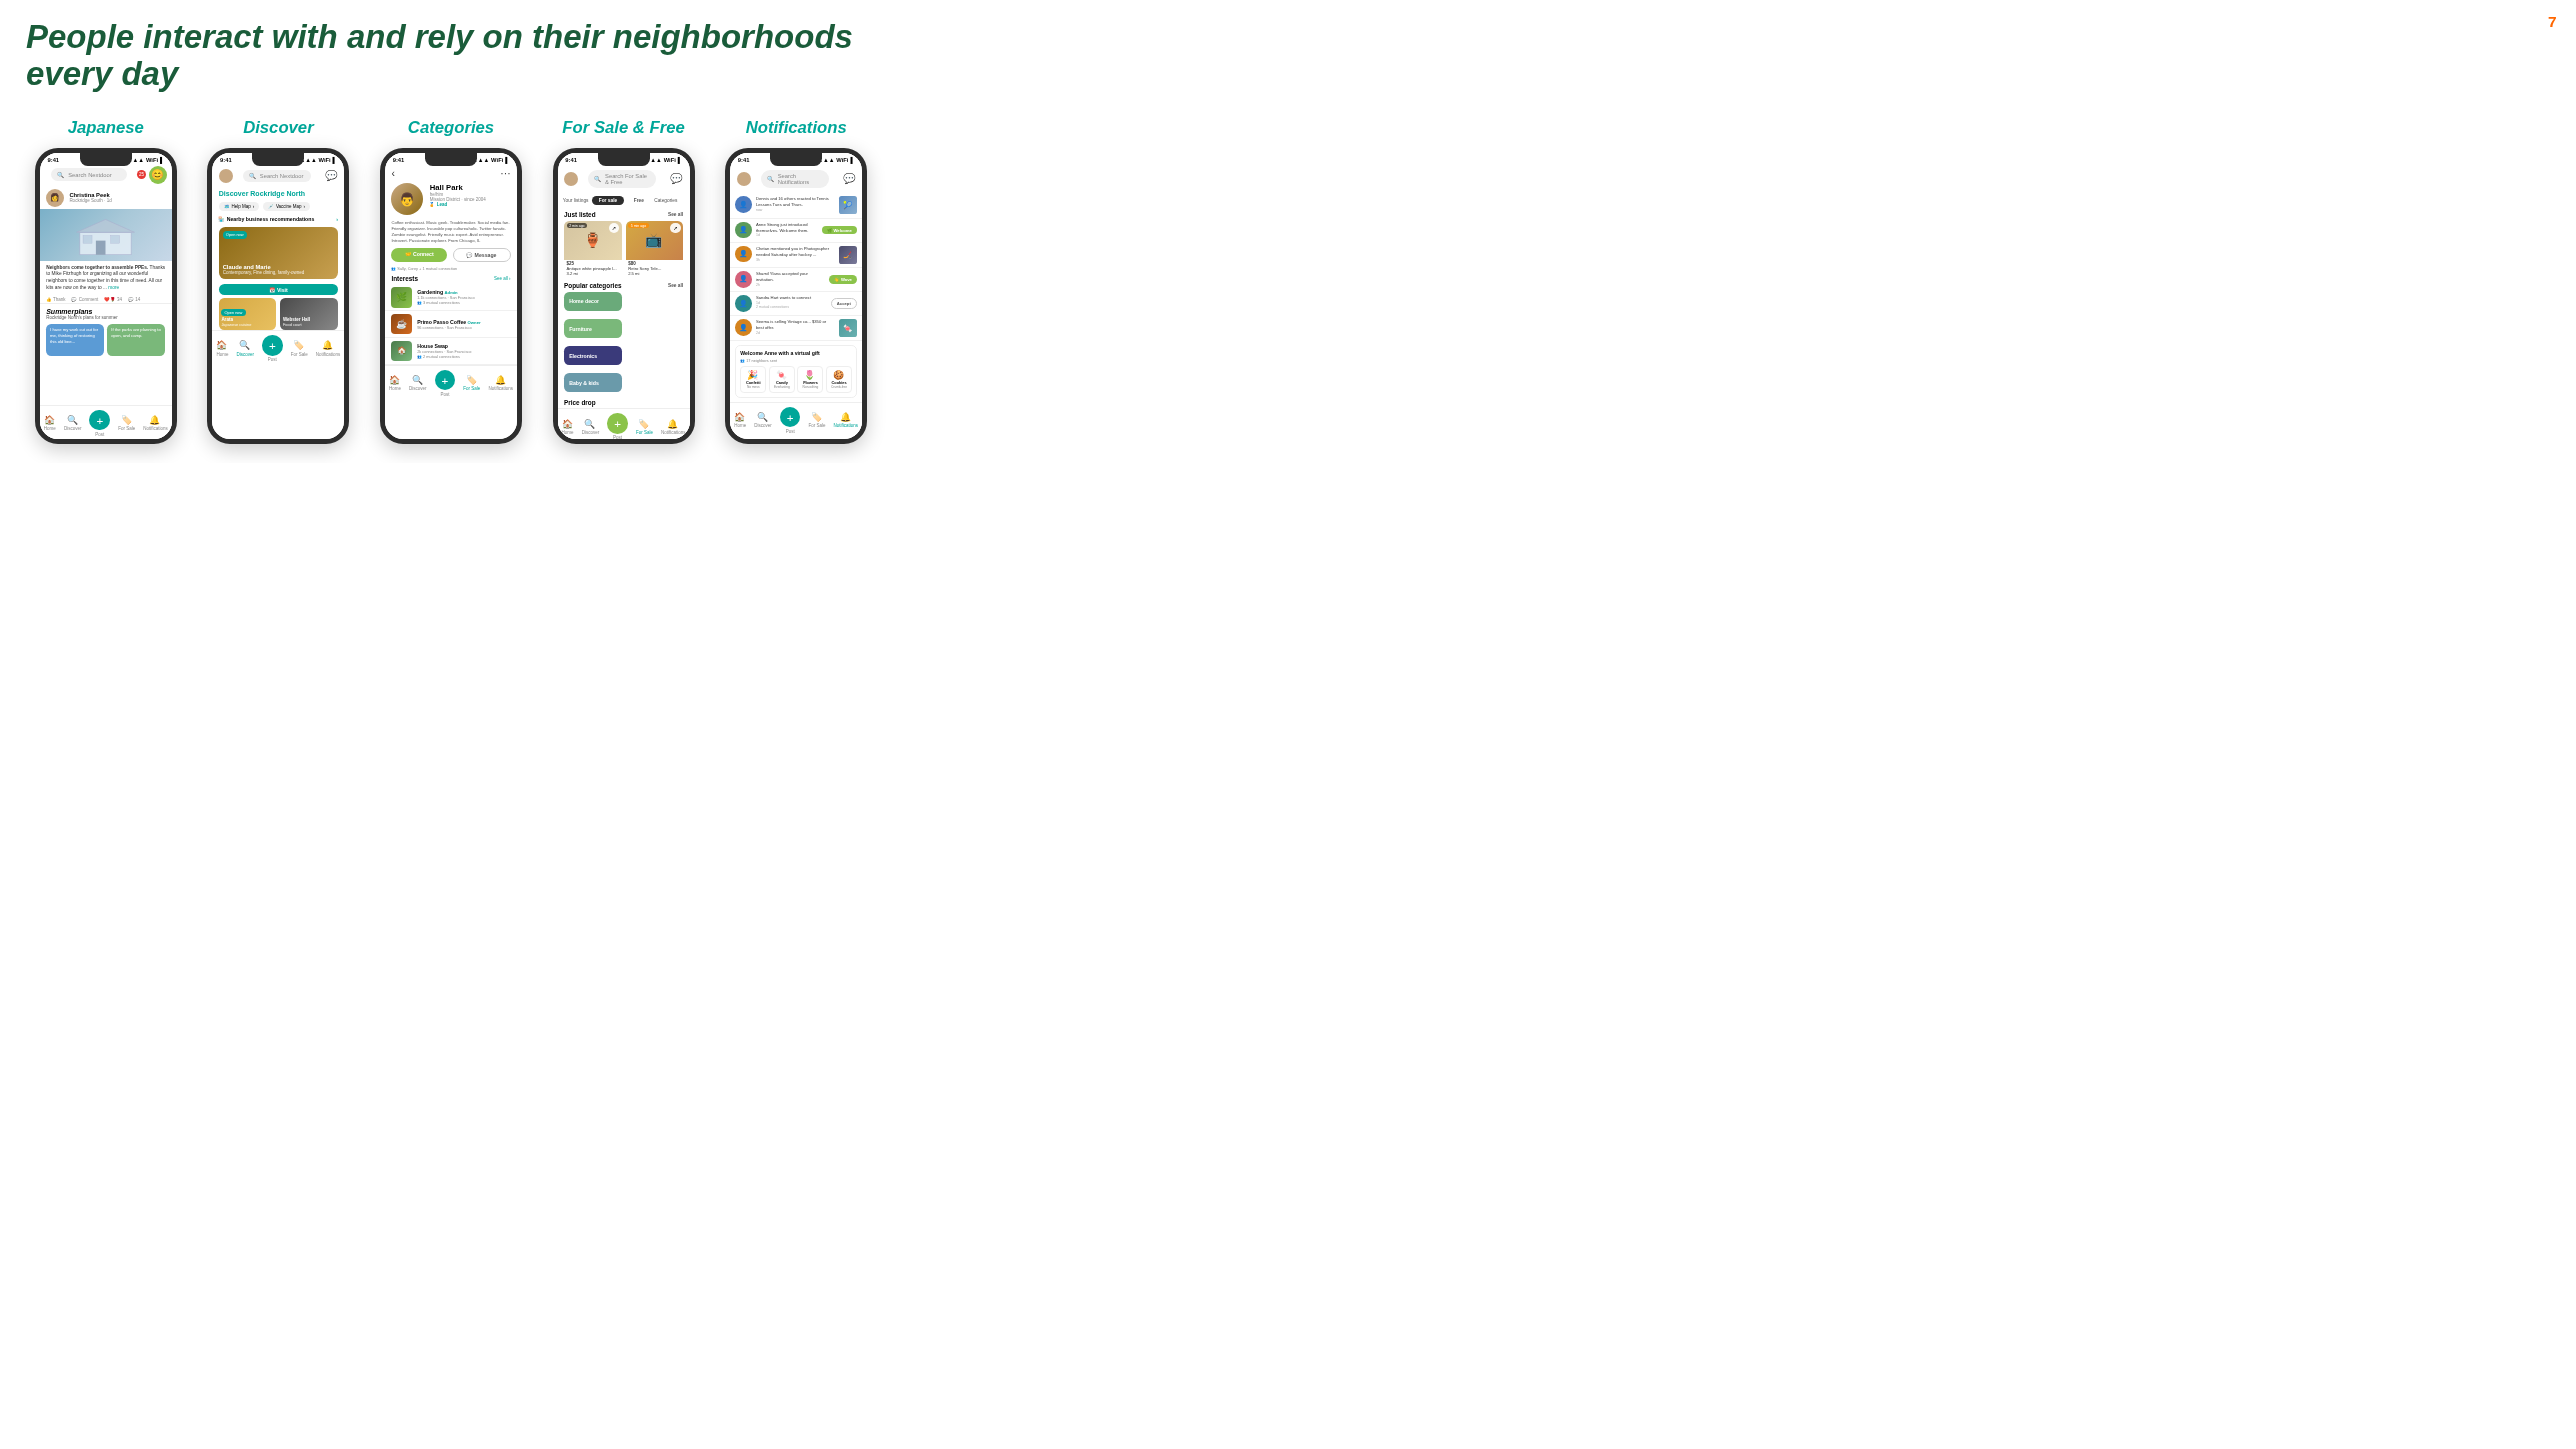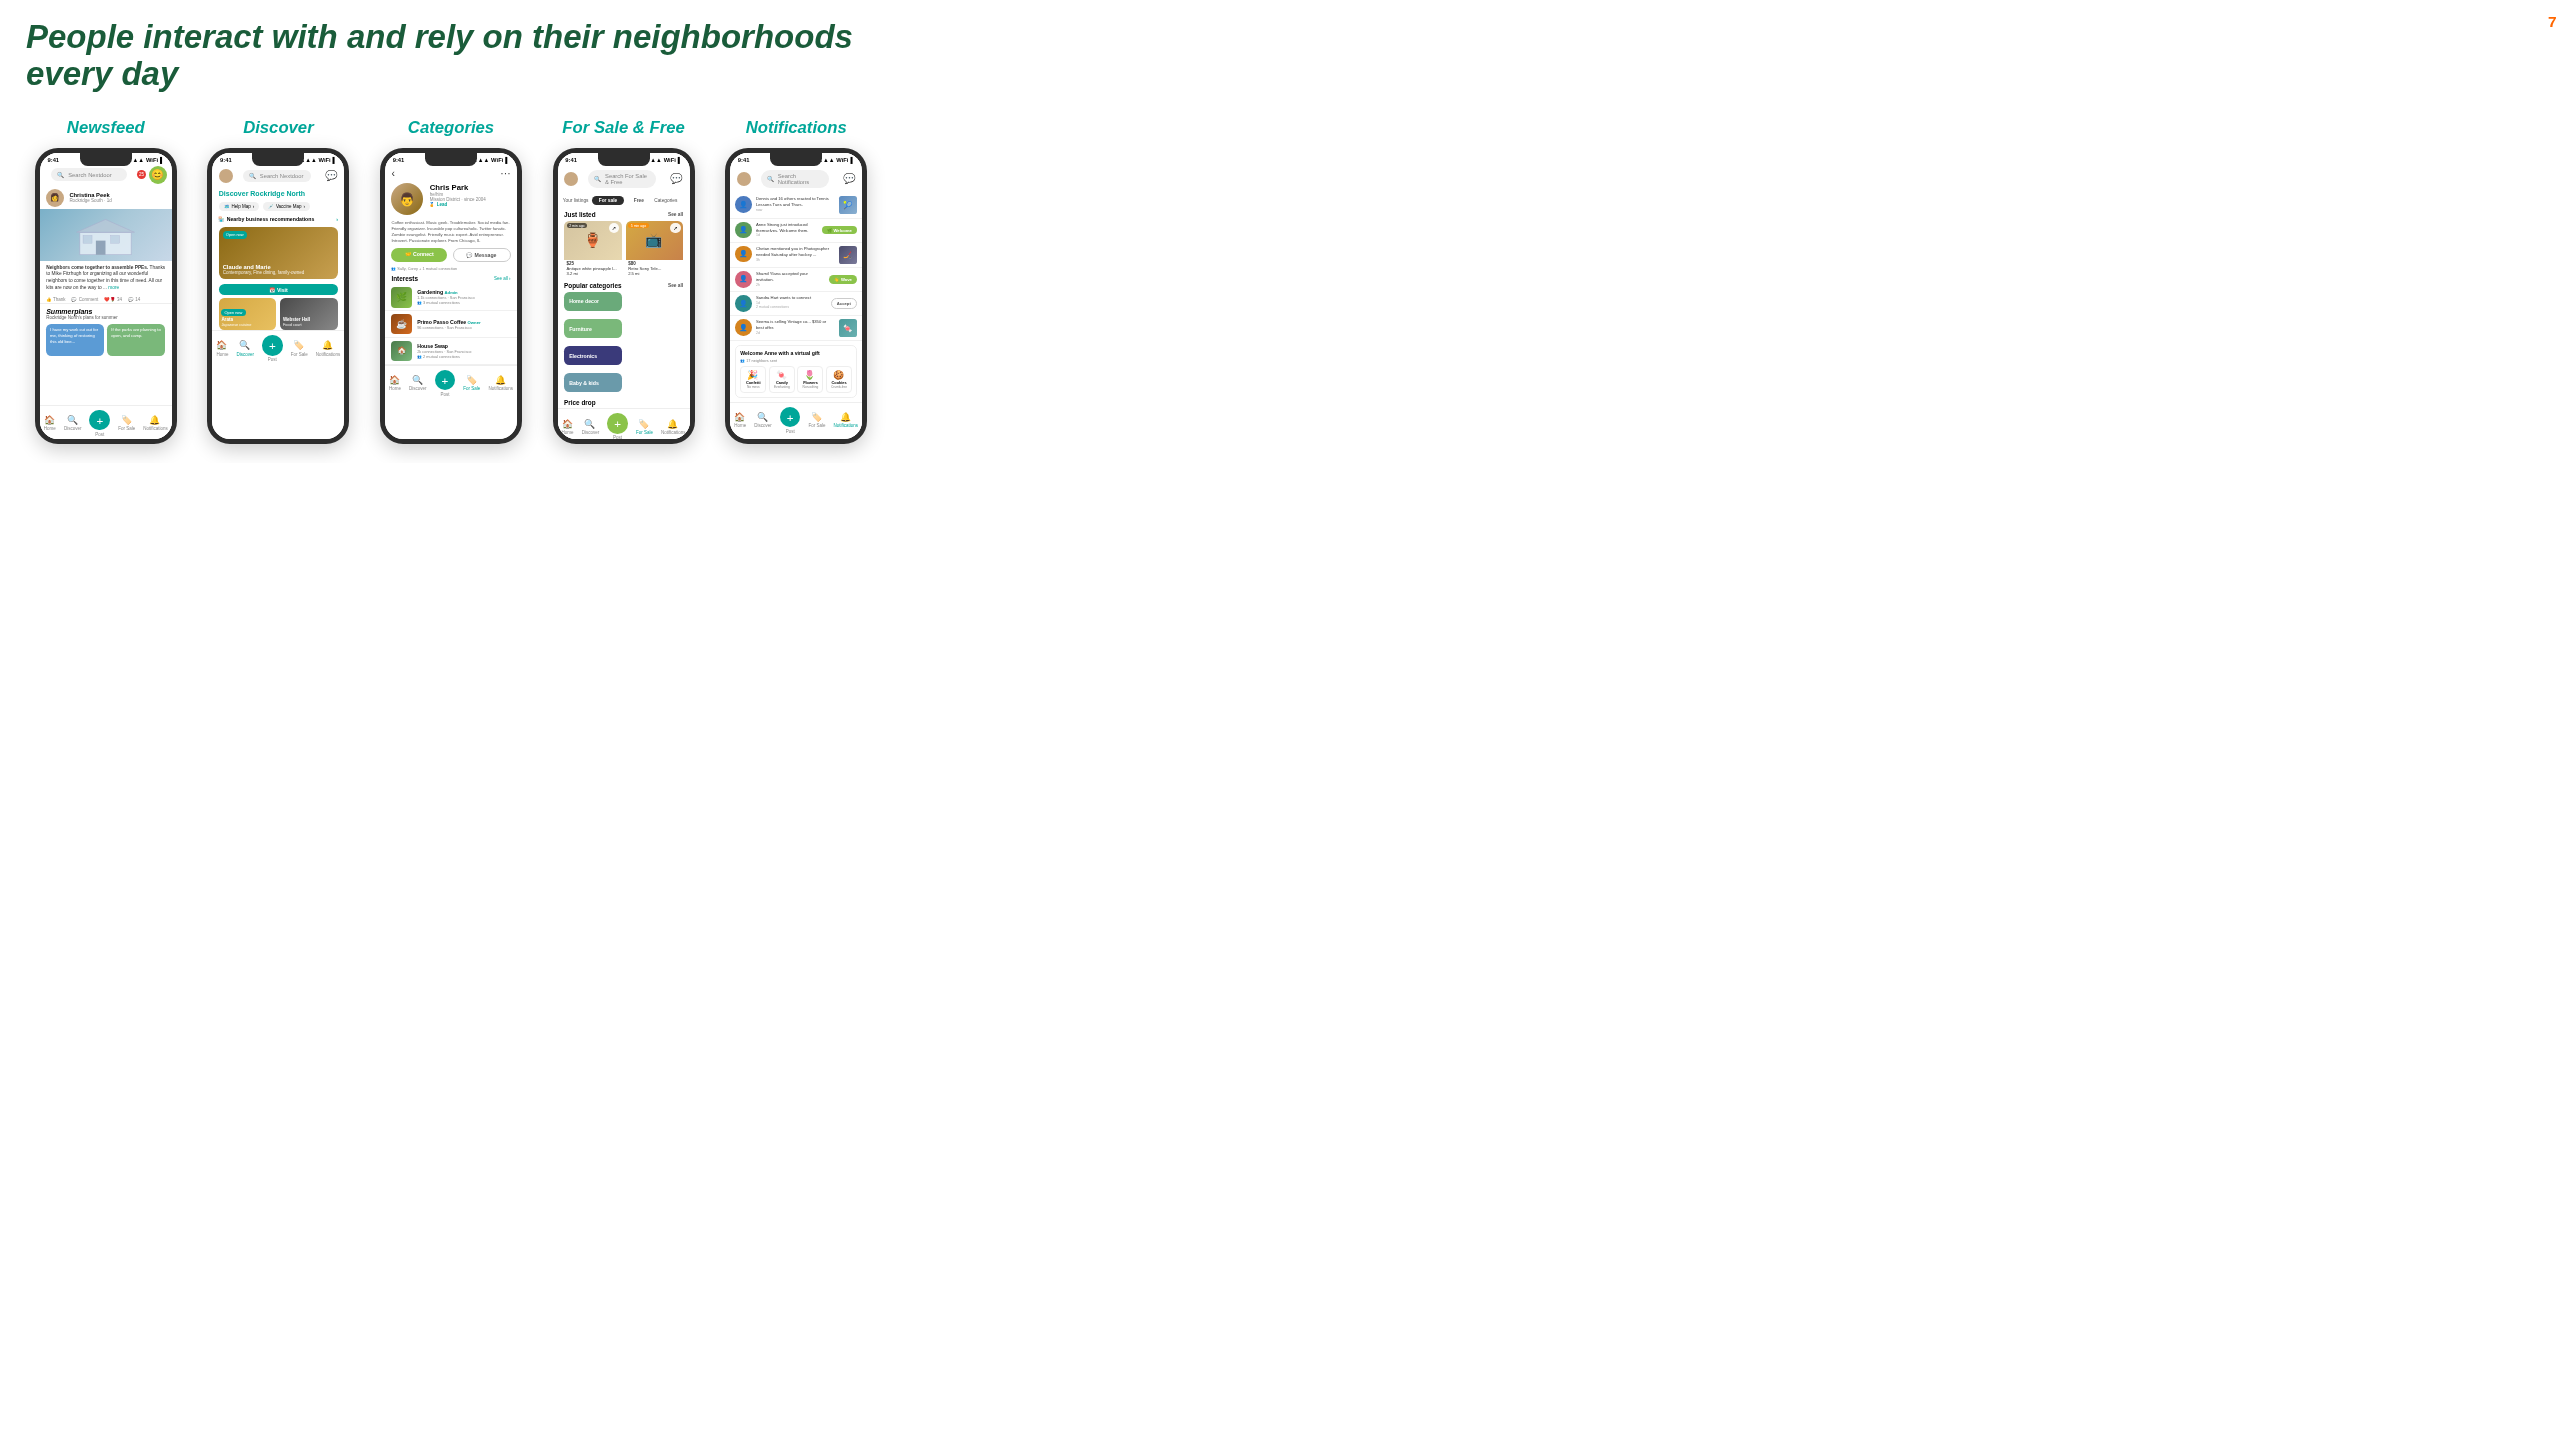--- a/index.html
+++ b/index.html
@@ -558,21 +558,21 @@
 </head>
 <body>
 
 <div class="page-number">7</div>
 
 <h1 class="main-title">People interact with and rely on their neighborhoods every day</h1>
 
 <div class="phones-container">
 
   <div class="phone-column">
-    <div class="section-title">Newsfeed</div>
+    <div class="section-title">Japanese</div>
     <div class="phone-frame">
       <div class="phone-notch"></div>
       <div class="phone-screen">
         <div class="status-bar">
           <span class="time">9:41</span>
           <div class="status-icons">
             <span>▲▲▲</span>
             <span>WiFi</span>
             <span>▌</span>
           </div>
@@ -765,21 +765,21 @@
             <span>▌</span>
           </div>
         </div>
         <div class="conn-back">
           <span>‹</span>
           <span>···</span>
         </div>
         <div class="conn-profile">
           <div class="conn-avatar">👨</div>
           <div>
-            <div class="conn-name">Chris Park</div>
+            <div class="conn-name">Hall Park</div>
             <div class="conn-meta">he/him</div>
             <div class="conn-meta">Mission District · since 2004</div>
             <div class="conn-lead">
               <span>🏅</span>
               <span>Lead</span>
             </div>
           </div>
         </div>
         <div class="conn-bio">Coffee enthusiast. Music geek. Troublemaker. Social media fan. Friendly organizer. Incurable pop cultureaholic. Twitter fanatic. Zombie evangelist. Friendly music expert. Avid entrepreneur. Introvert. Passionate explorer. From Chicago, IL</div>
         <div class="conn-btn-row">

